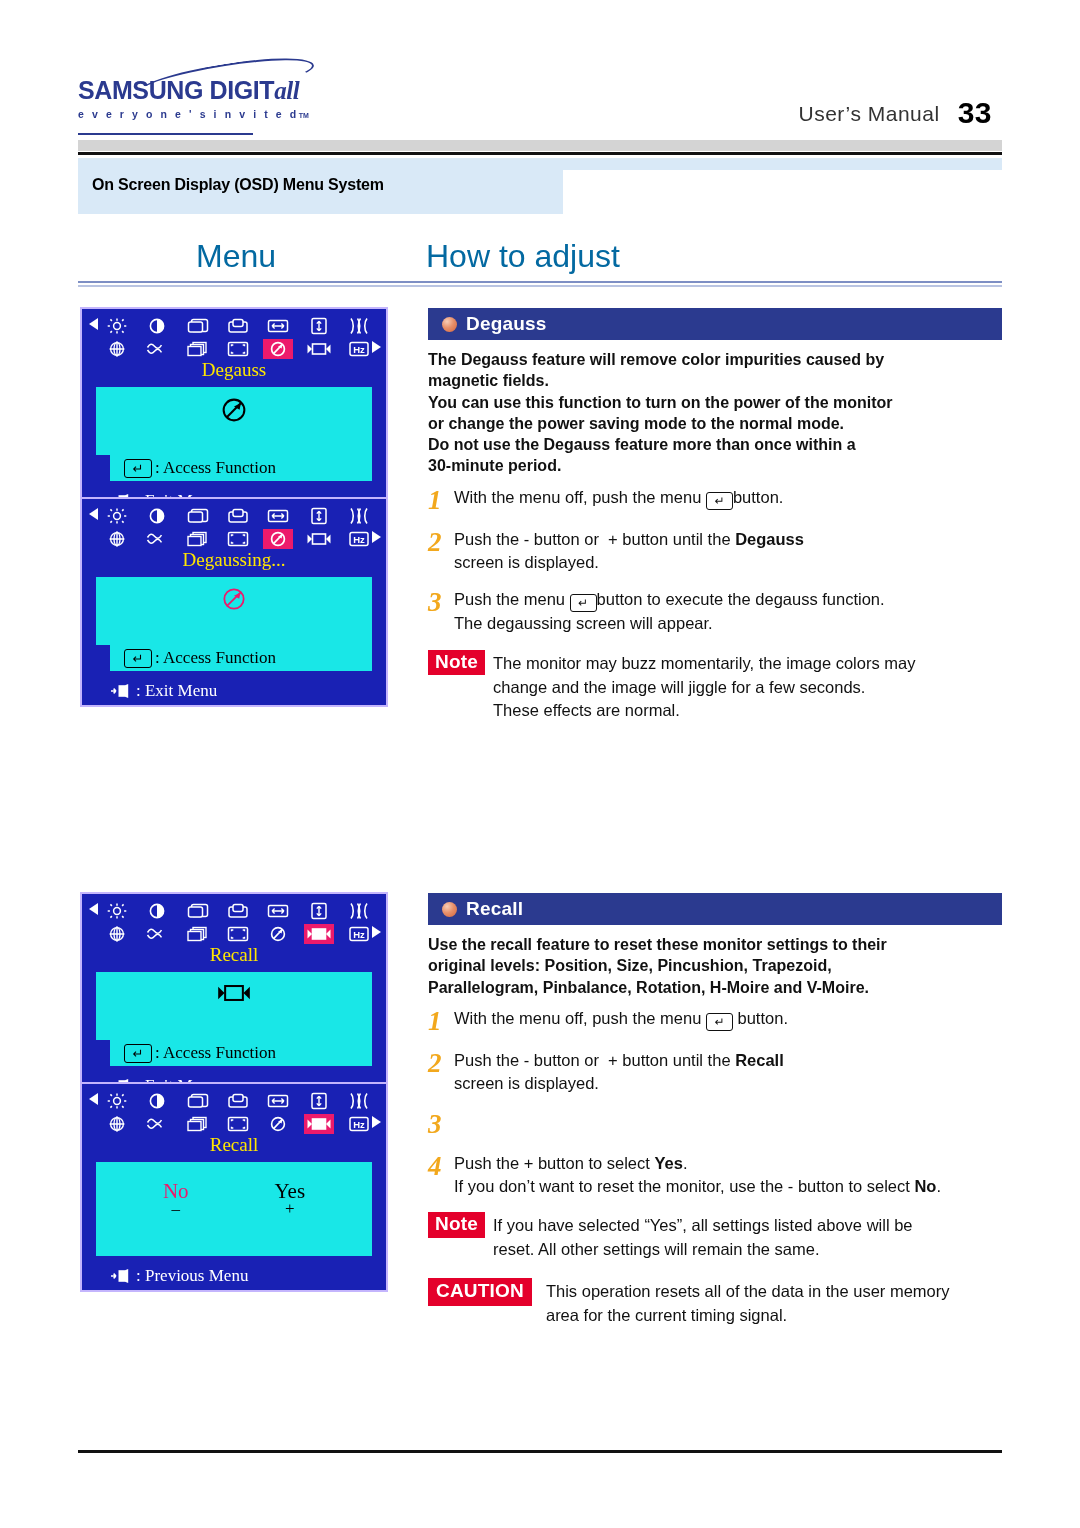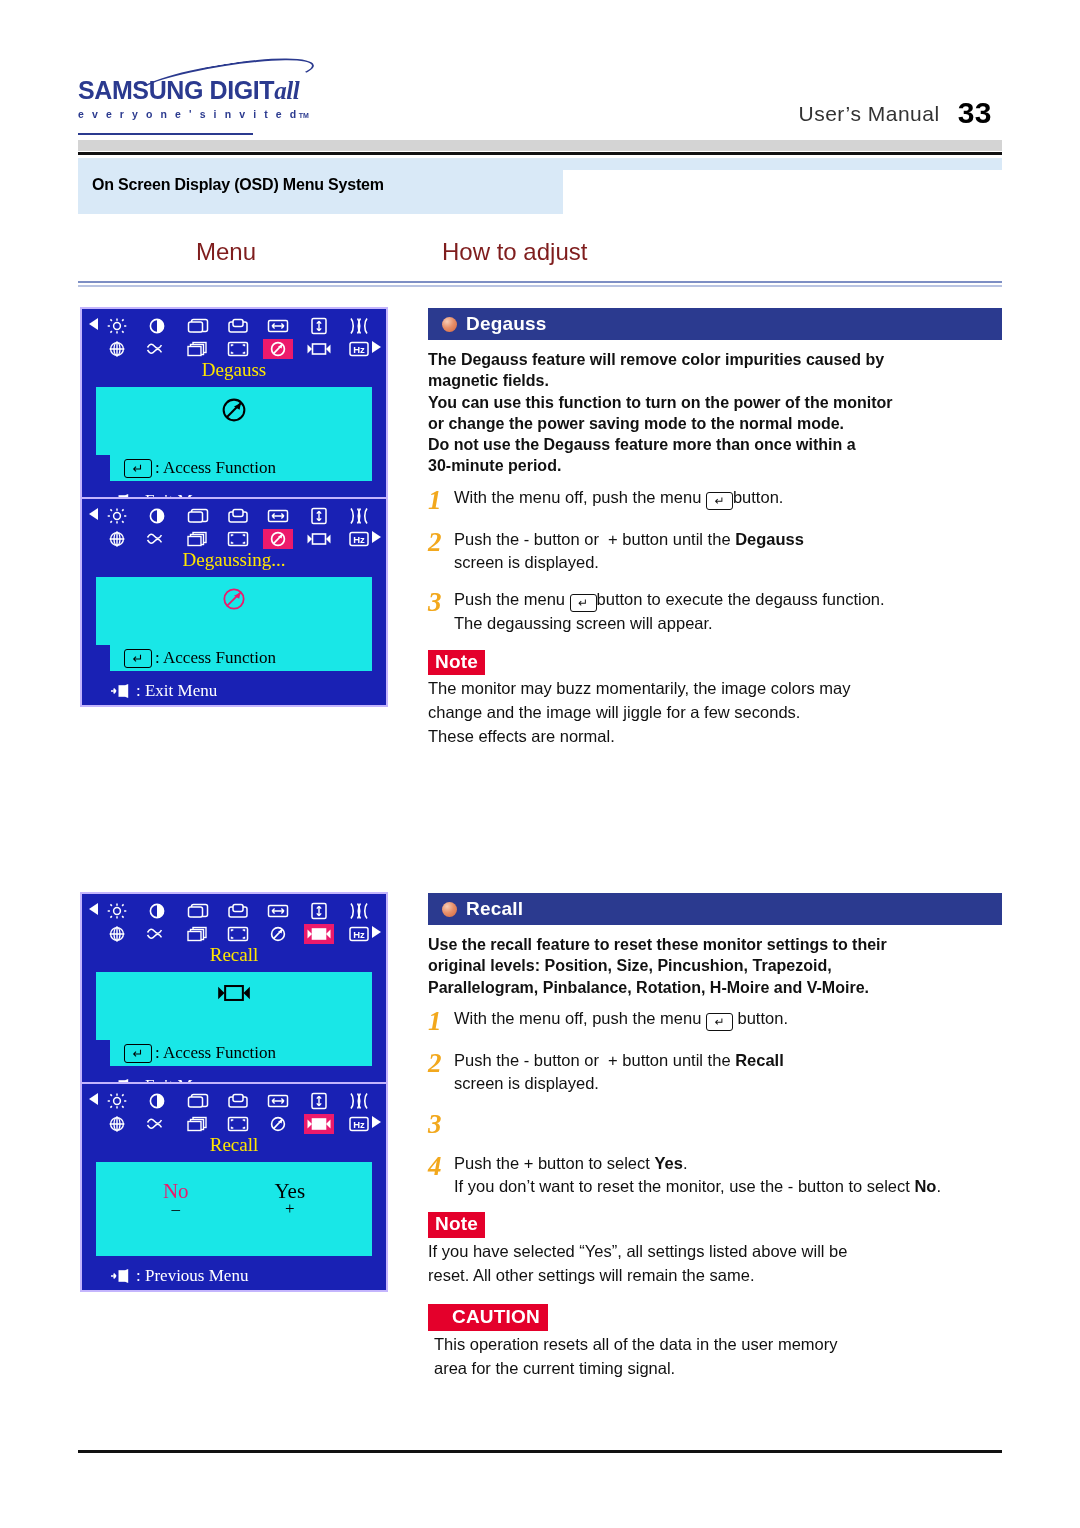--- a/index.html
+++ b/index.html
@@ -44,23 +44,23 @@
 
   
   .band-top{position:absolute;left:78px;top:158px;width:924px;height:12px;background:#d9e9f7;}
   .band-low{position:absolute;left:78px;top:170px;width:485px;height:44px;background:#d9e9f7;}
   .sect-title{
     position:absolute;left:92px;top:176px;
     font-size:16px;font-weight:bold;color:#000;letter-spacing:-0.2px;white-space:nowrap;
   }
 
   
-  .colhead{position:absolute;font-size:24px;color:#7f1d1d;font-weight:normal;}
+  .colhead{position:absolute;font-size:32px;color:#0369a1;font-weight:normal;}
   .colhead.menu{left:196px;top:238px;}
-  .colhead.how{left:426px;top:238px;margin-left:16px;}
+  .colhead.how{left:426px;top:238px;}
   .dblrule{position:absolute;left:78px;top:281px;width:924px;}
   .dblrule i{display:block;}
   .dblrule .r1{height:2px;background:#7e8fc4;}
   .dblrule .r2{height:2px;background:#fff;}
   .dblrule .r3{height:2px;background:#b9c4e2;}
 
   
   .osd{
     position:absolute;width:308px;height:210px;
     background:#1921b4;border:2px solid #c4b5fd;
@@ -139,27 +139,27 @@
     font-size:27px;color:#f2a81d;line-height:1;padding-top:1px;
   }
   .step .txt{font-size:16.5px;color:#111;line-height:1.42;flex:1;}
   .step .txt b{font-weight:bold;}
   .kb{
     display:inline-flex;align-items:center;justify-content:center;
     width:25px;height:16px;border:1.5px solid #111;border-radius:3px;
     vertical-align:-2px;font-size:12px;line-height:1;
   }
 
-  .notebox{display:flex;align-items:flex-start;margin-top:6px;flex-direction:column;}
+  .notebox{display:flex;align-items:flex-start;margin-top:6px;}
   .tag{
     flex:0 0 auto;background:#e4002b;color:#fff;font-weight:bold;
     padding:2px 7px 3px 7px;font-size:19px;line-height:1.08;margin-right:8px;
     letter-spacing:0.2px;
   }
-  .tag.caution{font-size:19px;padding:3px 8px 4px 24px;}
+  .tag.caution{font-size:19px;padding:3px 8px 4px 8px;}
   .notebox .ntxt{font-size:16.5px;color:#111;line-height:1.44;padding-top:2px;}
 
   .footrule{position:absolute;left:78px;top:1450px;width:924px;height:3px;background:#111;}
 </style>
 </head>
 <body>
 
 <div class="hdr">
   <div class="logo">
     <div class="logo-swoosh"></div>

